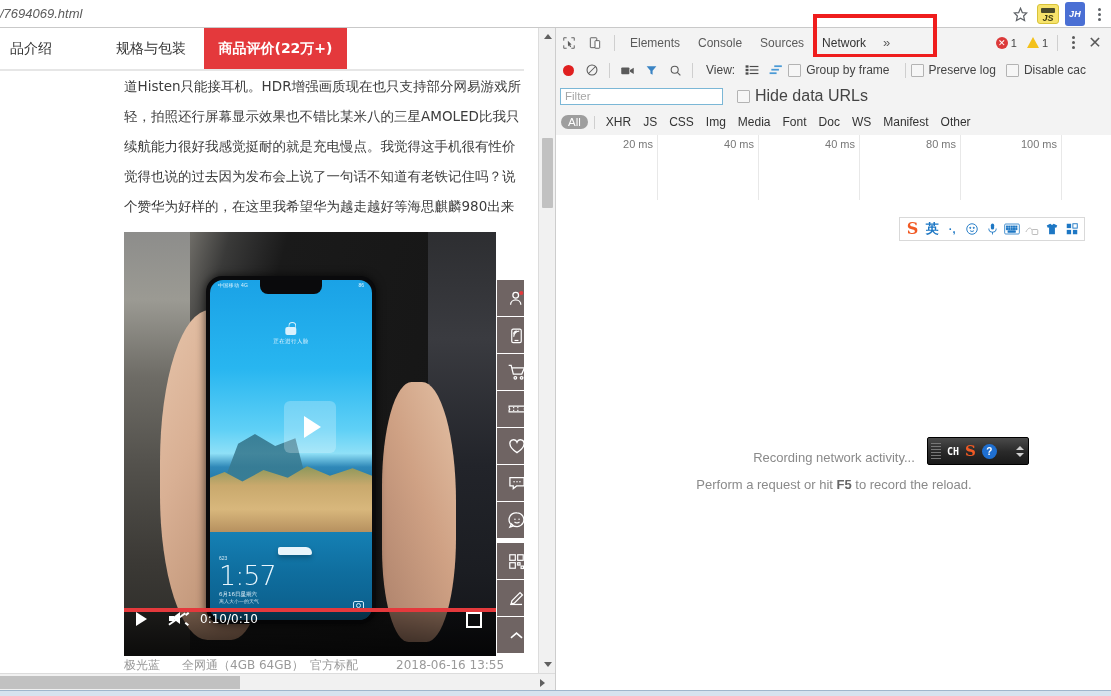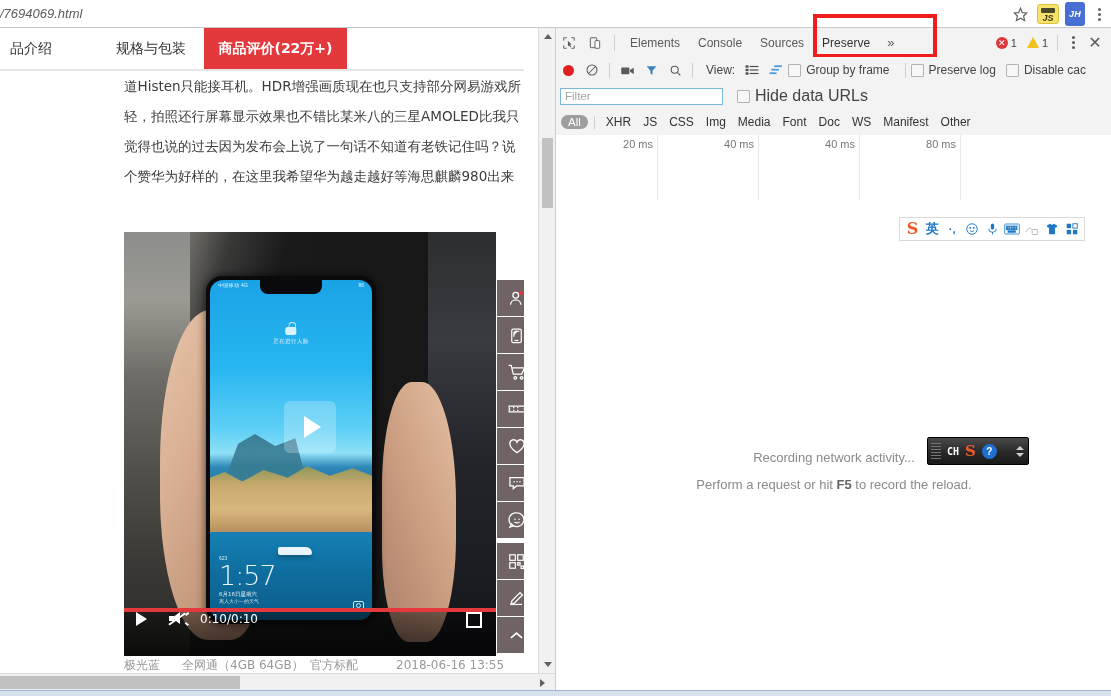--- a/index.html
+++ b/index.html
@@ -276,20 +276,21 @@
 
       <div class="tabstrip">
         <div class="tab" style="left:-24px;width:110px;">品介绍</div>
         <div class="tab" style="left:86px;width:130px;">规格与包装</div>
         <div class="tab active" style="left:204px;width:143px;">商品评价(22万+)</div>
       </div>
 
       <div class="review">
         <p>道Histen只能接耳机。HDR增强画质现在也只支持部分网易游戏所</p>
         <p>轻，拍照还行屏幕显示效果也不错比某米八的三星AMOLED比我只</p>
+        <p>续航能力很好我感觉挺耐的就是充电慢点。我觉得这手机很有性价</p>
         <p>觉得也说的过去因为发布会上说了一句话不知道有老铁记住吗？说</p>
         <p>个赞华为好样的，在这里我希望华为越走越好等海思麒麟980出来</p>
       </div>
 
       <div class="video">
         <div class="video-bg"></div>
         <div class="vid-left-strip"></div>
         <div class="vid-right-strip"></div>
         <div class="hand"></div>
         <div class="hand2"></div>
@@ -459,21 +460,21 @@
       <div class="dt-ico">
         <svg width="14" height="14" viewBox="0 0 24 24" fill="none" stroke="#5a5a5a" stroke-width="1.6">
           <rect x="4" y="3" width="11" height="17" rx="1"></rect>
             <rect x="12" y="8" width="8" height="13" rx="1" fill="#fff"></rect>
         </svg>
       </div>
       <div class="dt-sep"></div>
       <div class="dt-tab">Elements</div>
       <div class="dt-tab">Console</div>
       <div class="dt-tab">Sources</div>
-      <div class="dt-tab active">Preserve</div>
+      <div class="dt-tab active">Network</div>
       <div class="dt-more">»</div>
       <div class="dt-right">
         <div class="err-badge">
           <div class="err-dot">✕</div>
           <span>1</span>
         </div>
         <div class="err-badge">
           <div class="warn-tri"></div>
           <span>1</span>
         </div>
@@ -578,20 +579,23 @@
         <span>20 ms</span>
       </div>
       <div class="tl-tick" style="left:101px;width:101px;">
         <span>40 ms</span>
       </div>
       <div class="tl-tick" style="left:202px;width:101px;">
         <span>40 ms</span>
       </div>
       <div class="tl-tick" style="left:303px;width:101px;">
         <span>80 ms</span>
+      </div>
+      <div class="tl-tick" style="left:404px;width:101px;">
+        <span>100 ms</span>
       </div>
       <div class="tl-tick" style="left:505px;width:50px;border-right:none;"></div>
     </div>
 
     <div class="dt-body">
       <div class="rec-msg">
         <div>Recording network activity...</div>
         <div class="l2"><span>Perform a request or hit </span><b>F5</b><span> to record the reload.</span></div>
       </div>
     </div>

